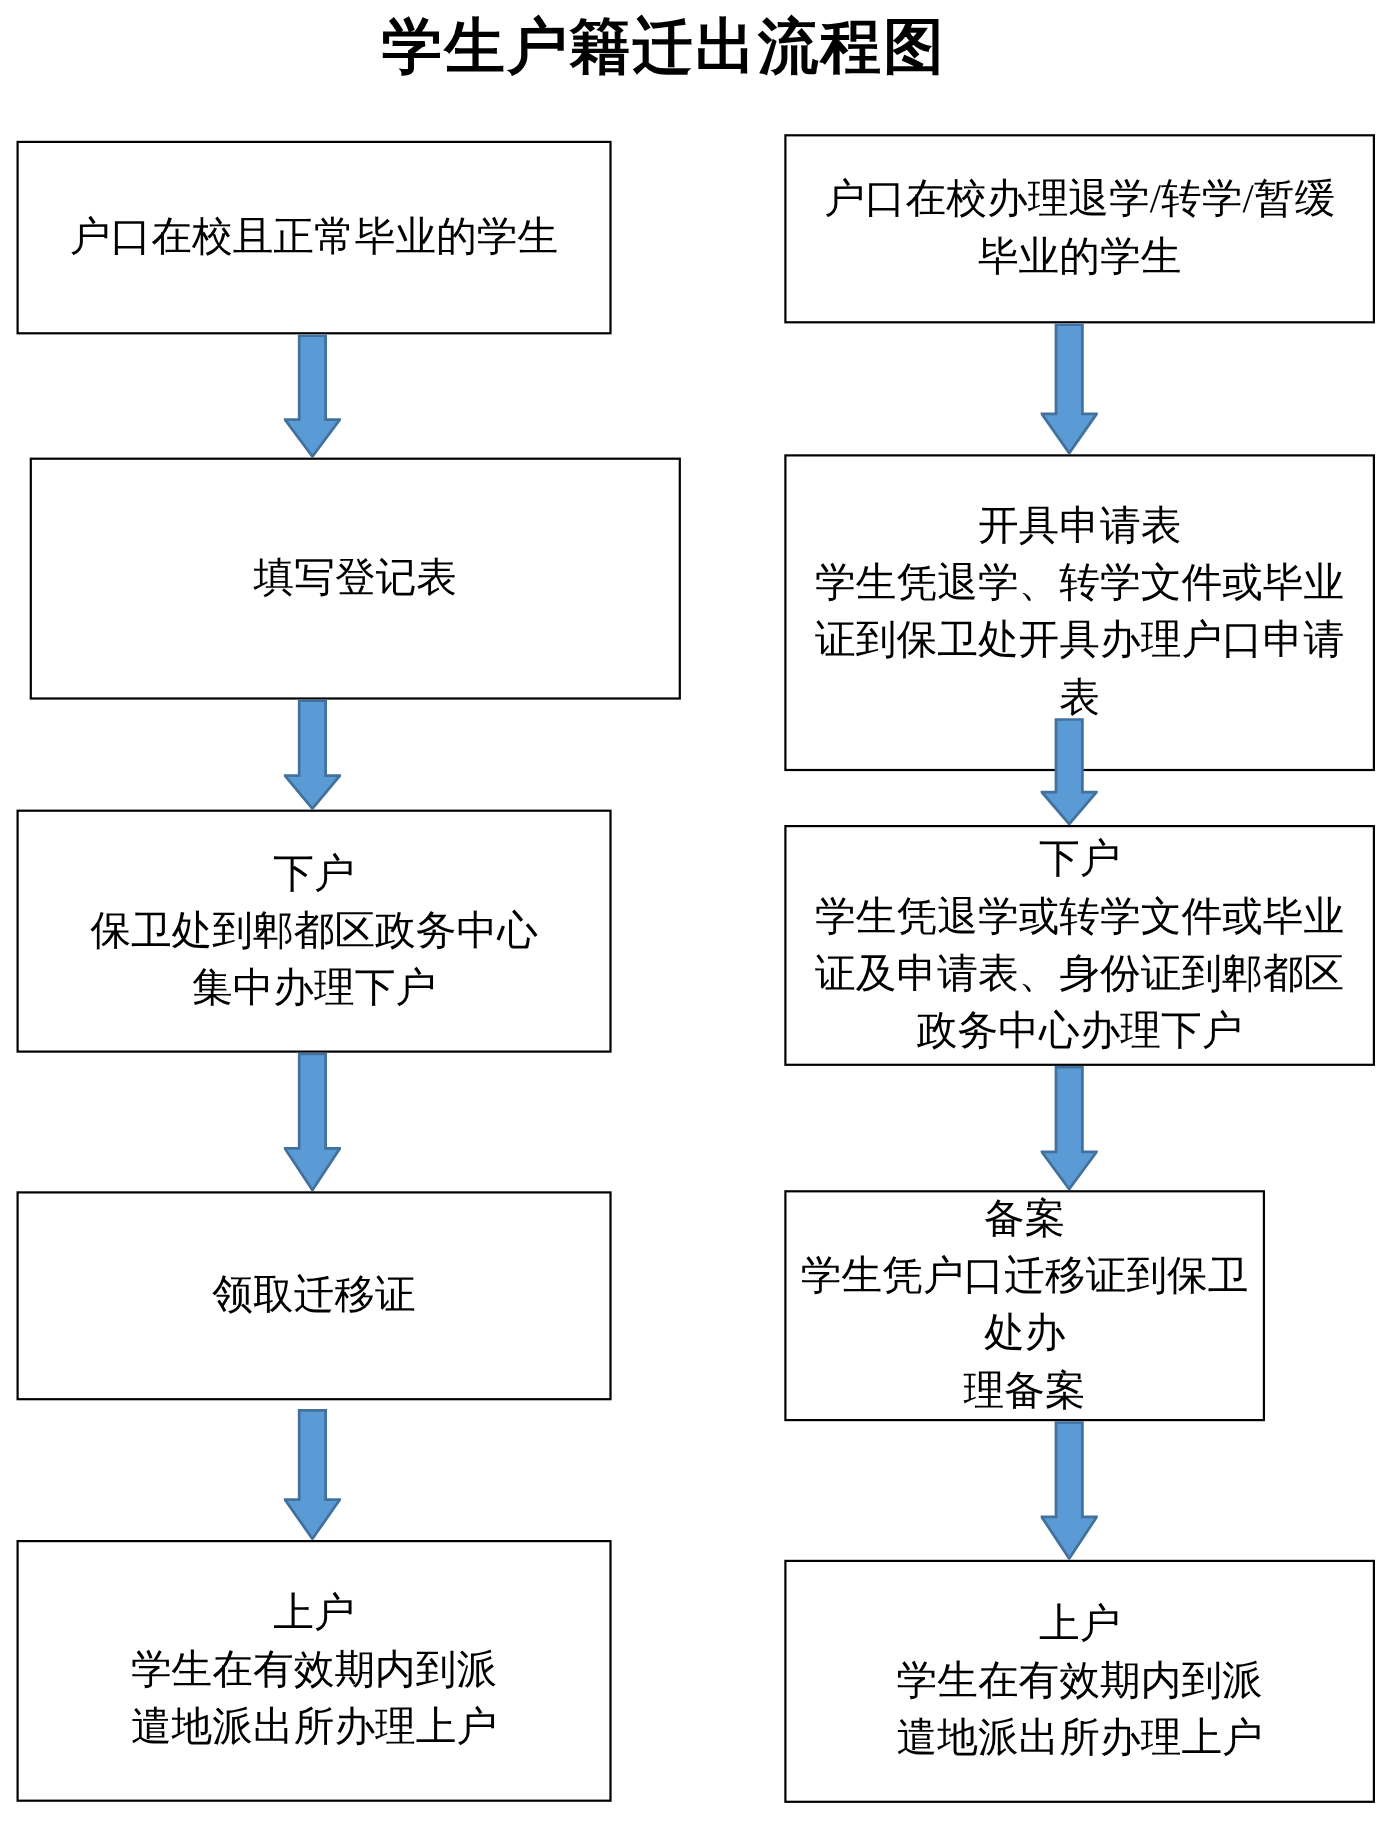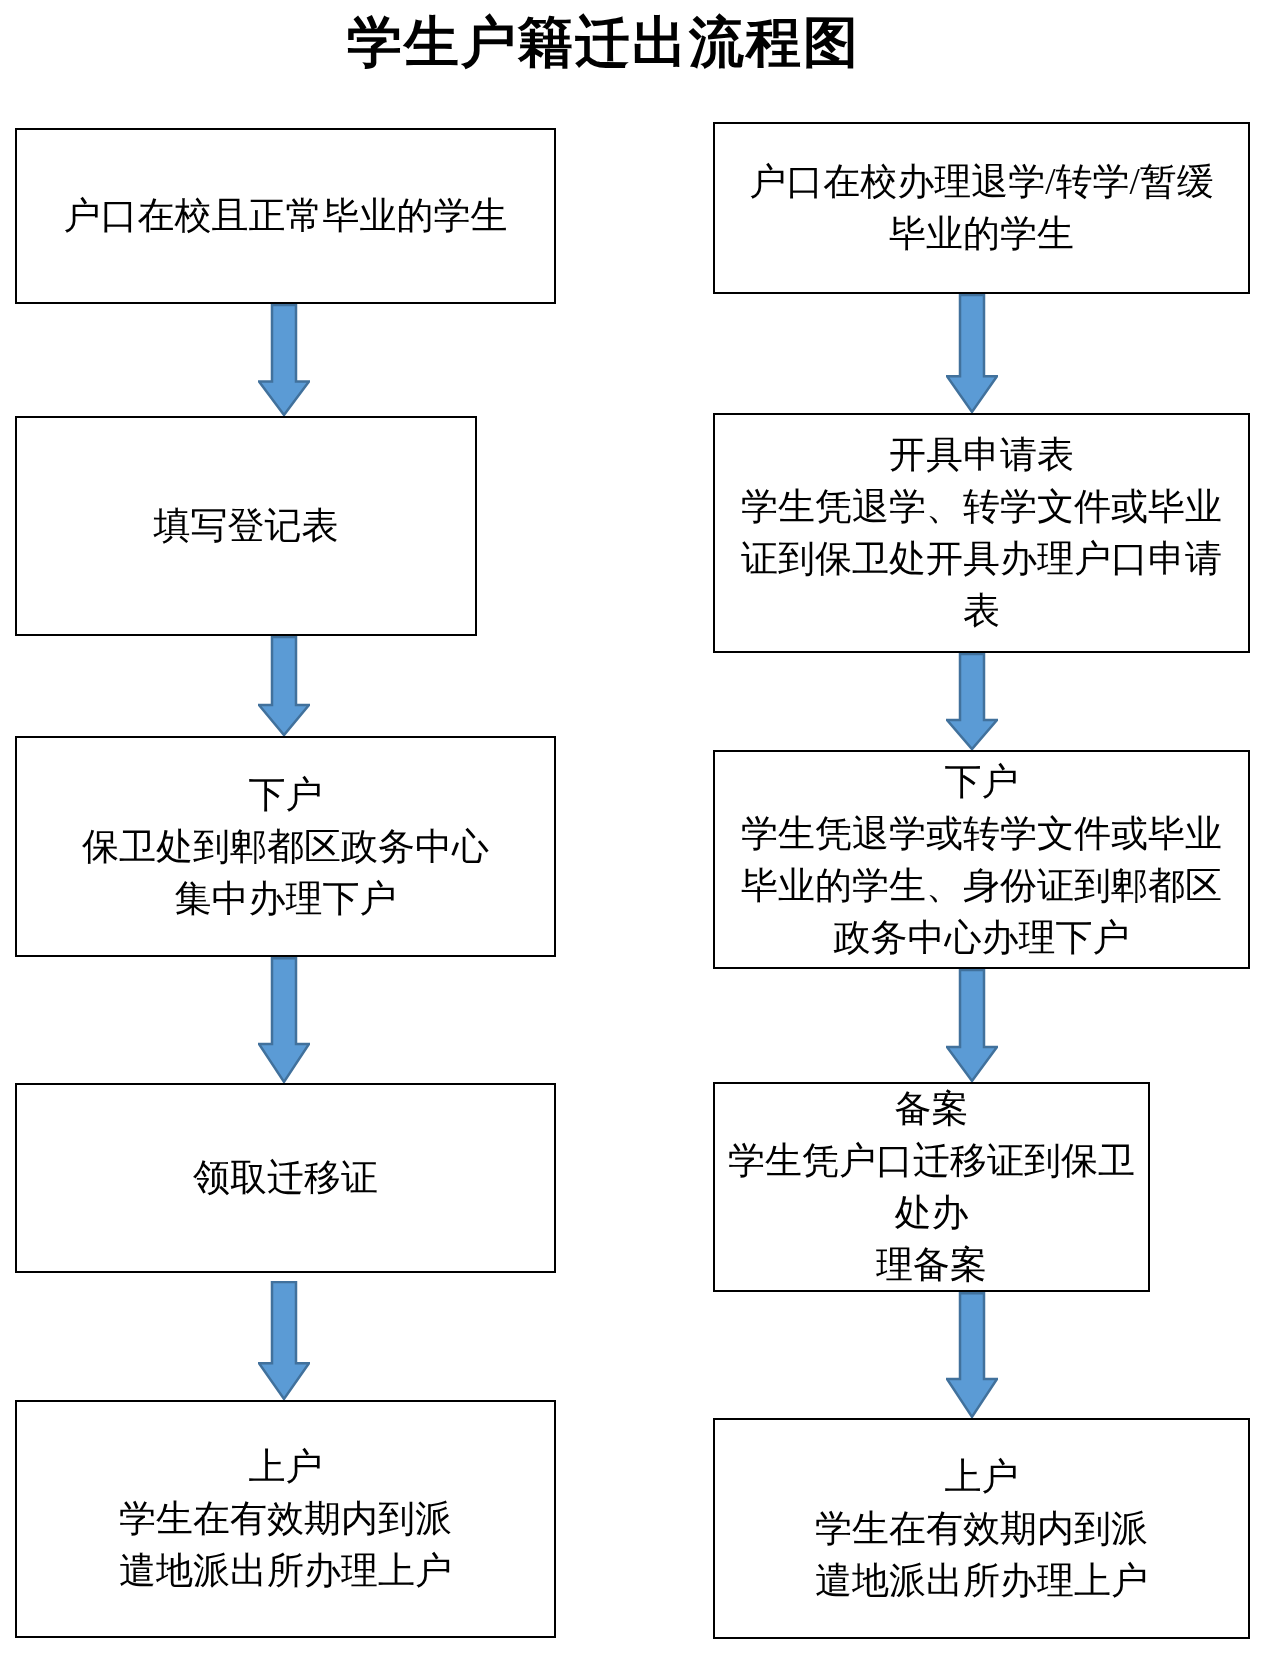--- a/index.html
+++ b/index.html
@@ -50,21 +50,21 @@
 
   <div class="box" style="left:15px;top:128px;width:541px;height:176px">
 
     <div class="step-body">户口在校且正常毕业的学生</div>
   </div>
 
   <svg class="arrow" style="left:258px;top:304px;width:52px;height:112px" viewBox="0 0 52 110" preserveAspectRatio="none">
     <polygon points="14,1 38,1 38,76 51,76 26,109 1,76 14,76" stroke-width="2.5" vector-effect="non-scaling-stroke" stroke-linejoin="miter" fill="#5B9BD5" stroke="#41719C"></polygon>
   </svg>
 
-  <div class="box" style="left:15px;top:416px;width:462px;height:220px">
+  <div class="box" style="left:27px;top:416px;width:592px;height:220px">
     <div class="step-heading">填写登记表</div>
   </div>
 
   <svg class="arrow" style="left:258px;top:636px;width:52px;height:100px" viewBox="0 0 52 110" preserveAspectRatio="none">
     <polygon points="14,1 38,1 38,76 51,76 26,109 1,76 14,76" stroke-width="2.5" vector-effect="non-scaling-stroke" stroke-linejoin="miter" fill="#5B9BD5" stroke="#41719C"></polygon>
   </svg>
 
   <div class="box" style="left:15px;top:736px;width:541px;height:221px">
     <div class="step-heading">下户</div>
     <div class="step-body">保卫处到郫都区政务中心
@@ -92,35 +92,35 @@
   <div class="box" style="left:713px;top:122px;width:537px;height:172px">
 
     <div class="step-body">户口在校办理退学/转学/暂缓
 毕业的学生</div>
   </div>
 
   <svg class="arrow" style="left:946px;top:294px;width:52px;height:119px" viewBox="0 0 52 110" preserveAspectRatio="none">
     <polygon points="14,1 38,1 38,76 51,76 26,109 1,76 14,76" stroke-width="2.5" vector-effect="non-scaling-stroke" stroke-linejoin="miter" fill="#5B9BD5" stroke="#41719C"></polygon>
   </svg>
 
-  <div class="box" style="left:713px;top:413px;width:537px;height:240px">
+  <div class="box" style="left:713px;top:413px;width:537px;height:288px">
     <div class="step-heading">开具申请表</div>
     <div class="step-body">学生凭退学、转学文件或毕业
 证到保卫处开具办理户口申请
 表</div>
   </div>
 
   <svg class="arrow" style="left:946px;top:653px;width:52px;height:97px" viewBox="0 0 52 110" preserveAspectRatio="none">
     <polygon points="14,1 38,1 38,76 51,76 26,109 1,76 14,76" stroke-width="2.5" vector-effect="non-scaling-stroke" stroke-linejoin="miter" fill="#5B9BD5" stroke="#41719C"></polygon>
   </svg>
 
   <div class="box" style="left:713px;top:750px;width:537px;height:219px">
     <div class="step-heading">下户</div>
     <div class="step-body">学生凭退学或转学文件或毕业
-毕业的学生、身份证到郫都区
+证及申请表、身份证到郫都区
 政务中心办理下户</div>
   </div>
 
   <svg class="arrow" style="left:946px;top:969px;width:52px;height:113px" viewBox="0 0 52 110" preserveAspectRatio="none">
     <polygon points="14,1 38,1 38,76 51,76 26,109 1,76 14,76" stroke-width="2.5" vector-effect="non-scaling-stroke" stroke-linejoin="miter" fill="#5B9BD5" stroke="#41719C"></polygon>
   </svg>
 
   <div class="box" style="left:713px;top:1082px;width:437px;height:210px">
     <div class="step-heading">备案</div>
     <div class="step-body">学生凭户口迁移证到保卫处办

